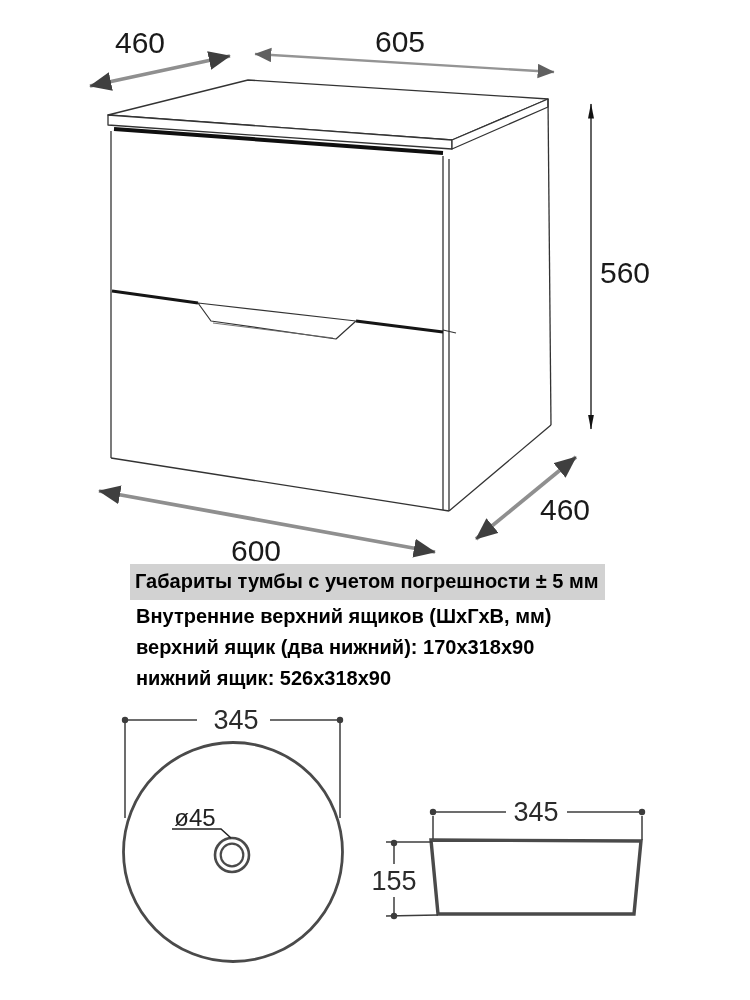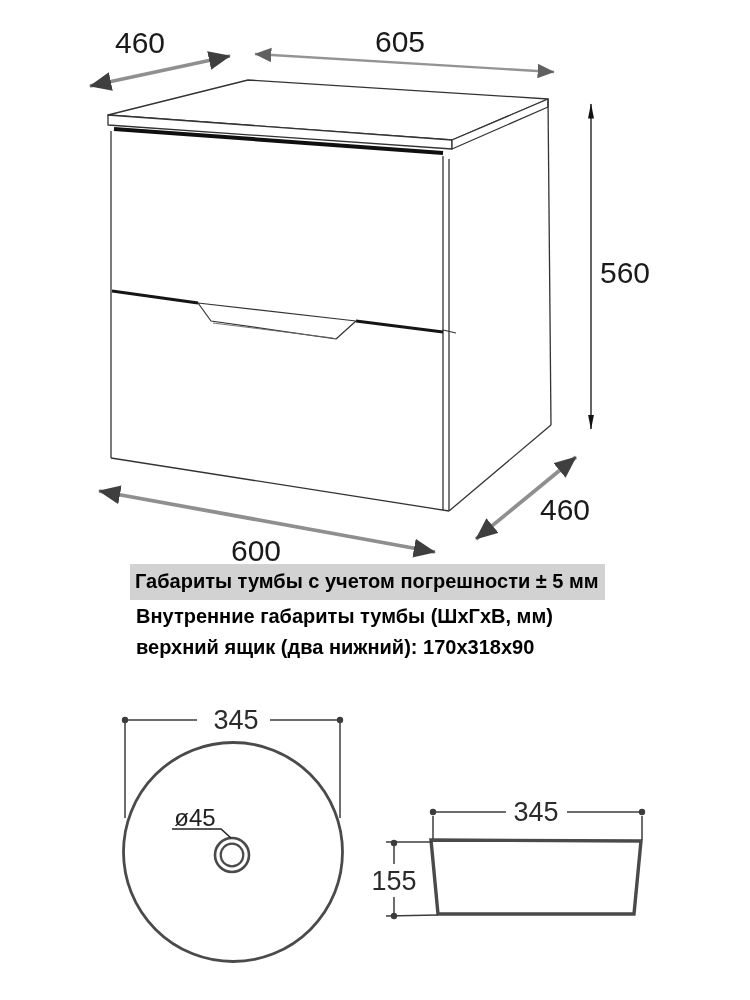--- a/index.html
+++ b/index.html
@@ -108,17 +108,18 @@
       <circle cx="394" cy="843" r="3.2" fill="#3c3c3c" stroke="none"></circle>
       <circle cx="394" cy="916" r="3.2" fill="#3c3c3c" stroke="none"></circle>
       <line x1="386" y1="842" x2="432" y2="842"></line>
       <line x1="386" y1="916" x2="438" y2="915"></line>
       <text class="sink-label" x="394" y="890" text-anchor="middle" stroke="none">155</text>
     </g>
   </svg>
 
   <div class="notes">
     <div class="hl" style="background: rgb(210, 210, 210);">Габариты тумбы с учетом погрешности ± 5 мм</div>
-    <div class="plain">Внутренние габариты тумбы (ШхГхВ, мм)</div>
+    <div class="plain">Внутренние верхний ящиков (ШхГхВ, мм)</div>
     <div class="plain">верхний ящик (два нижний): 170х318х90</div>
+    <div class="plain">нижний ящик: 526х318х90</div>
   </div>
 
 </div>
 
 </body></html>

